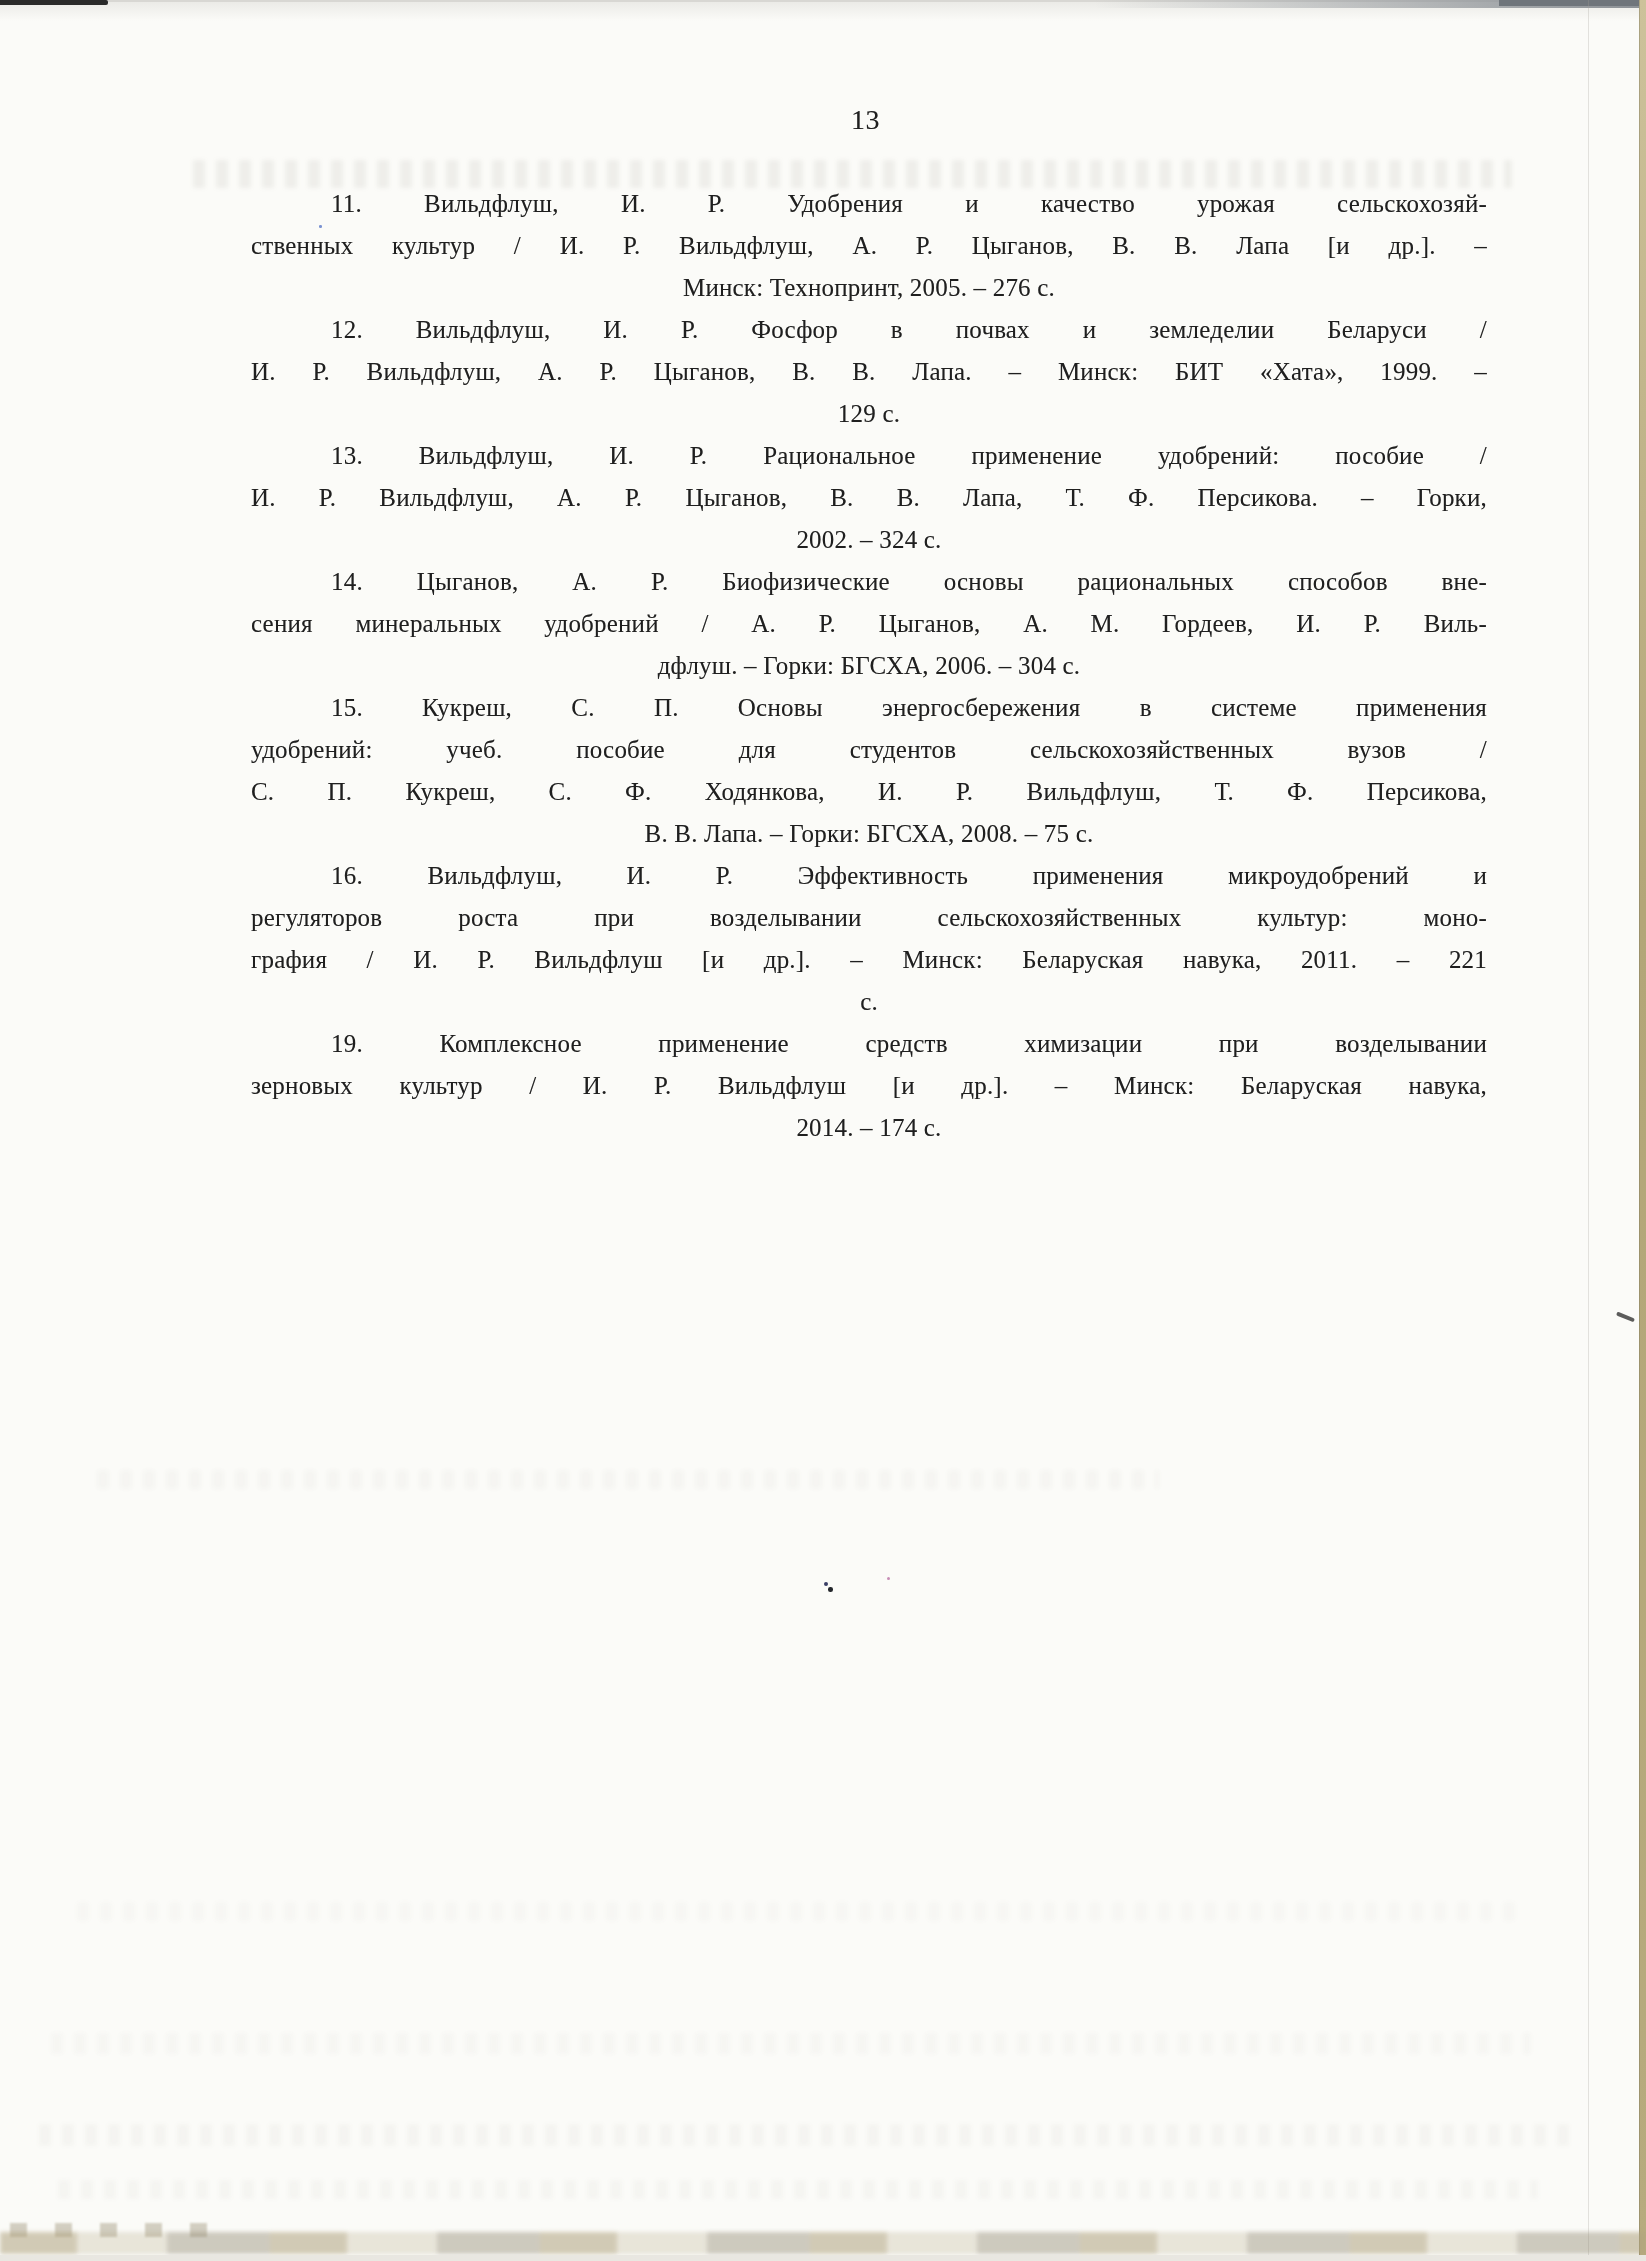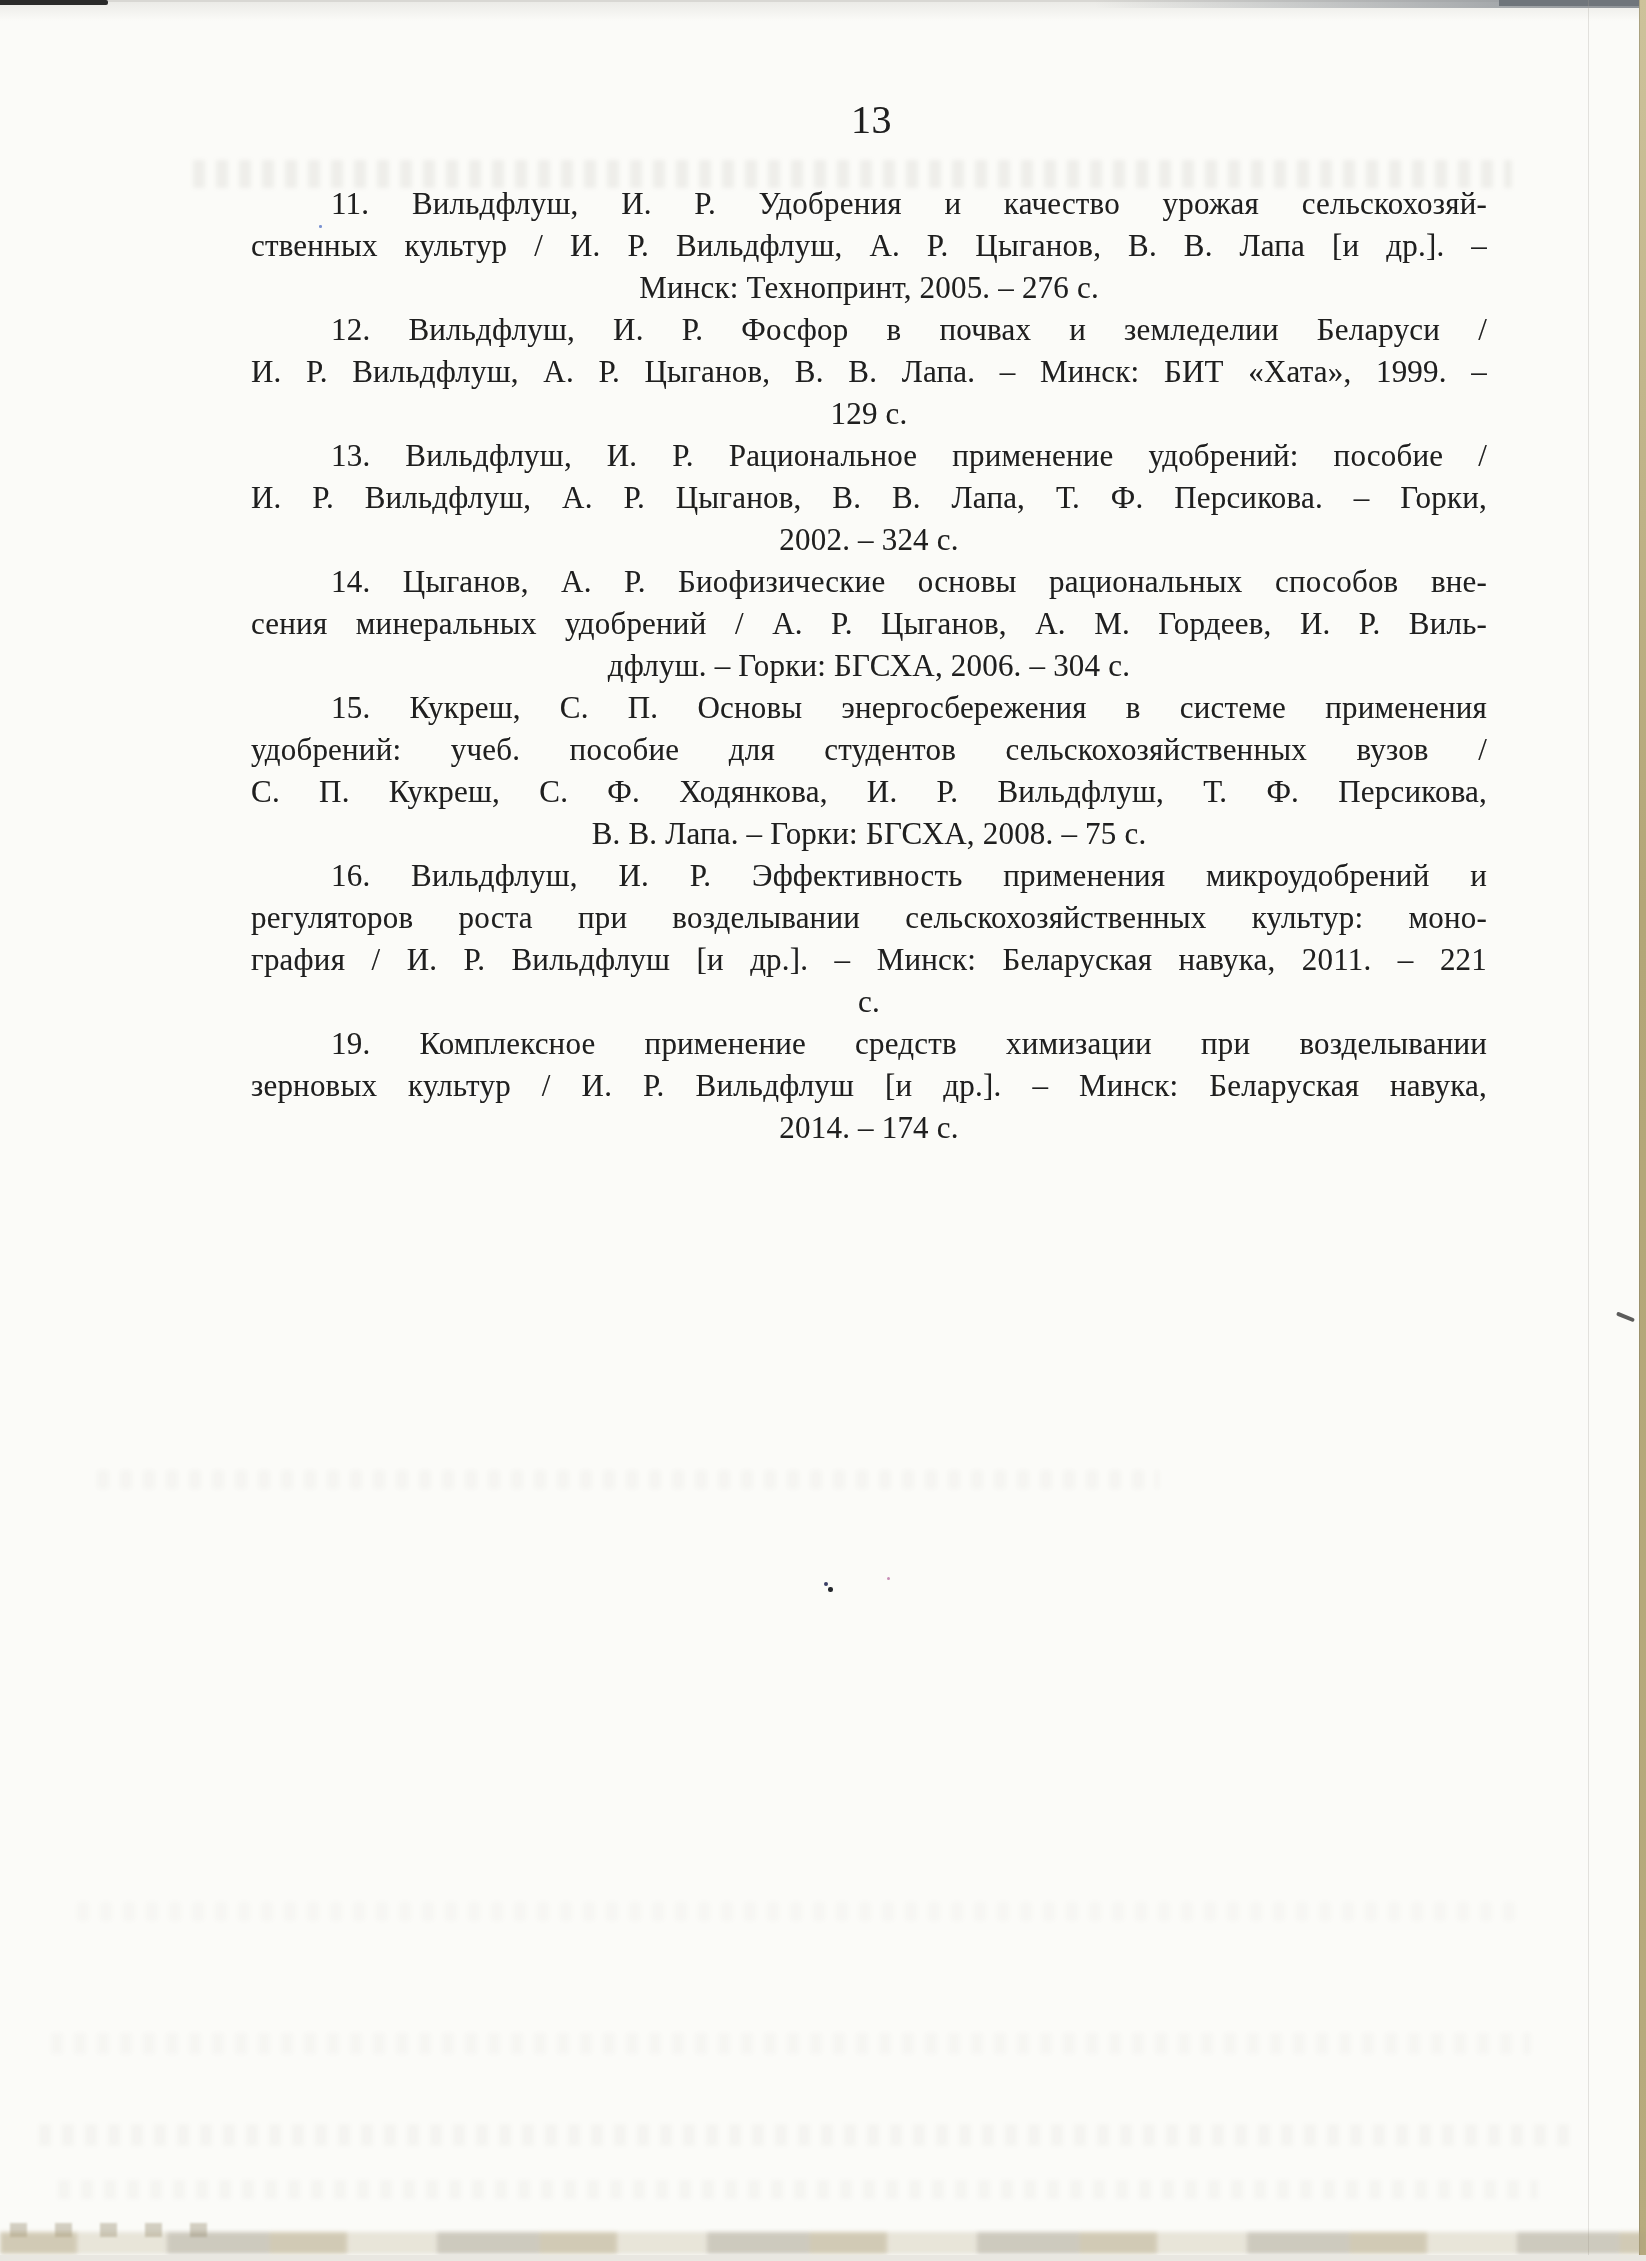--- a/index.html
+++ b/index.html
@@ -55,27 +55,27 @@
   .speck{border-radius:50%;}
   .sp-blue{left:319px;top:225px;width:2.6px;height:2.6px;background:#5b79c8;opacity:.8;}
   .sp-navy{left:824px;top:1582px;width:3.9px;height:3.9px;background:#3a3f66;}
   .sp-black{left:828px;top:1587px;width:4.5px;height:4.5px;background:#23262b;}
   .sp-magenta{left:887px;top:1577px;width:3.2px;height:3.2px;background:#b05f9a;opacity:.7;}
   .tick-mark{left:1616px;top:1315px;width:19.3px;height:3.9px;background:#3f3f3f;
     border-radius:2.6px;transform:rotate(22deg);opacity:.85;}
   
   .page-number{
     position:absolute;left:851px;top:100px;
-    font-size:40px;line-height:40px;color:var(--ink);
+    font-size:28px;line-height:40px;color:var(--ink);
     letter-spacing:0.6px;
     text-shadow:0 0 0.6px rgba(30,30,30,0.35);
   }
   .refs{
     position:absolute;left:251px;top:183px;width:1236px;
-    font-size:31px;line-height:42px;color:var(--ink);
+    font-size:25px;line-height:42px;color:var(--ink);
     letter-spacing:0.2px;
     text-shadow:0 0 0.6px rgba(30,30,30,0.3);
   }
   .ref{margin:0;}
   .line{height:42px;overflow:hidden;text-align:center;}
   .line.just{text-align:justify;text-align-last:justify;}
   .line.first{text-indent:80px;}
 </style>
 </head>
 <body>

